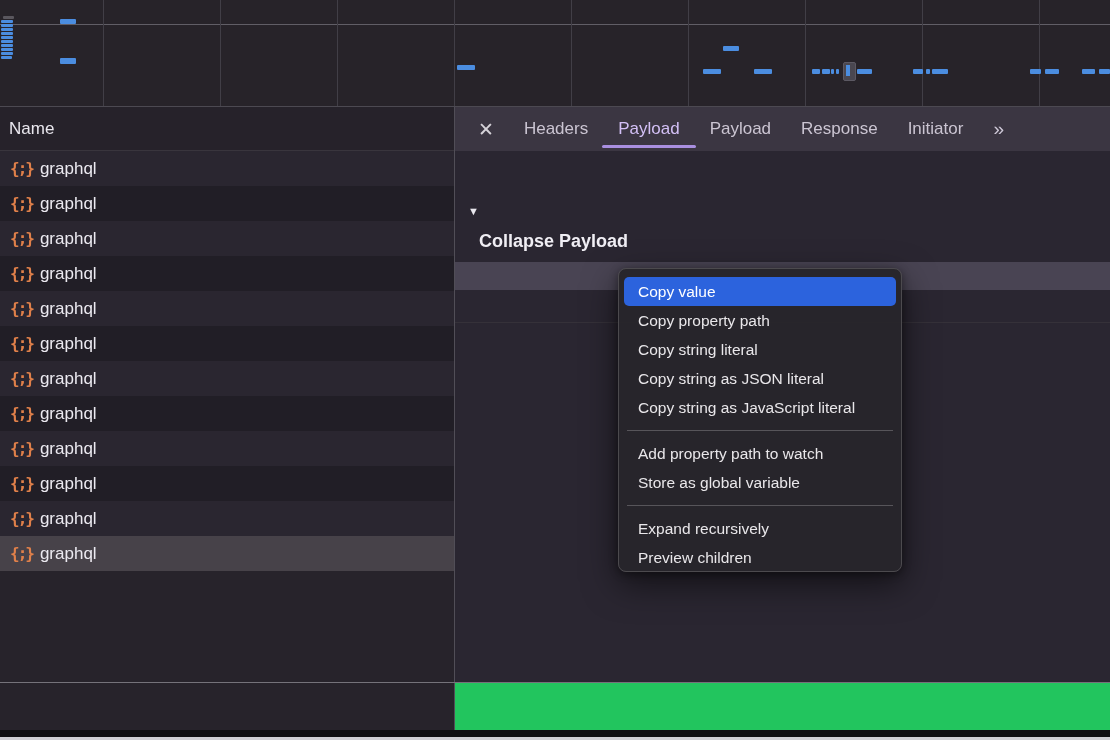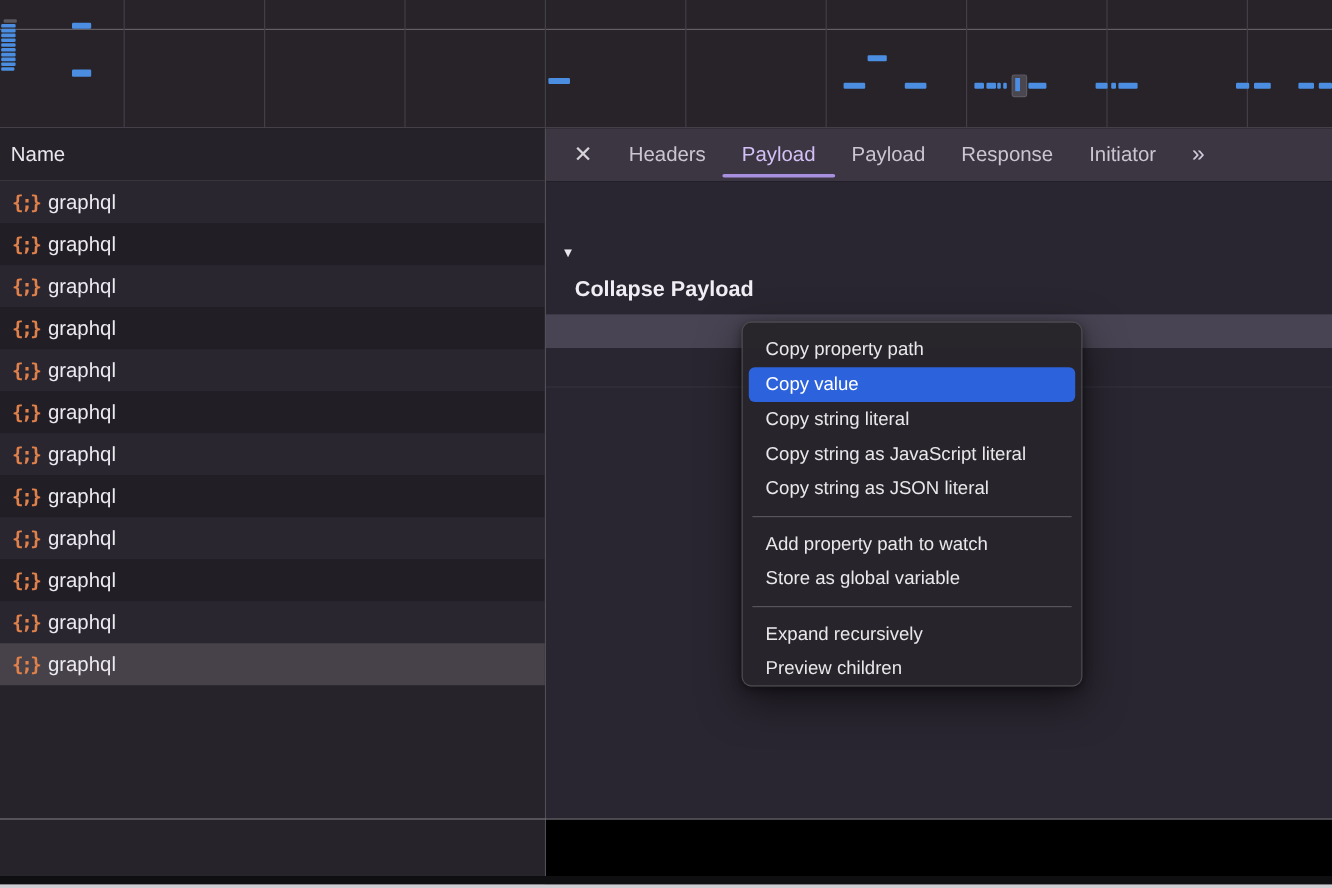--- a/index.html
+++ b/index.html
@@ -1,17 +1,17 @@
 <!DOCTYPE html>
 <html><head>
 <meta charset="utf-8">
 <style>
   html,body{margin:0;padding:0;background:#d6d4d8;}
   #stage{position:relative;width:1110px;height:740px;overflow:hidden;
-         background:#000000;font-family:"Liberation Sans",sans-serif;
+         background:#22c55e;font-family:"Liberation Sans",sans-serif;
          -webkit-font-smoothing:antialiased;}
   
   #overview{position:absolute;left:0;top:0;width:1110px;height:106px;
             background:#272329;border-bottom:1px solid #4c4951;}
   .ov-grid{position:absolute;top:0;bottom:0;width:1px;background:#413e46;}
   #ov-hline{position:absolute;left:0;right:0;top:24px;height:1px;background:#615e66;}
   .ov-bar{position:absolute;background:#4b8de0;border-radius:1px;}
   .ov-bar.gray{background:#5a575e;}
   #ov-marker{position:absolute;background:#4a4750;border:1px solid #5c5963;border-radius:2px;}
   #ov-marker-bar{position:absolute;background:#4b8de0;}
@@ -213,25 +213,25 @@
     </div>
 
     <div id="section-line"></div>
   </div>
 
   <div id="footer-line"></div>
   <div id="bottom-black"></div>
   <div id="bottom-edge"></div>
 
   <div id="context-menu">
+      <div class="menu-item highlighted">Copy value</div>
       <div class="menu-item">Copy property path</div>
-      <div class="menu-item highlighted">Copy value</div>
       <div class="menu-item">Copy string literal</div>
+      <div class="menu-item">Copy string as JSON literal</div>
       <div class="menu-item">Copy string as JavaScript literal</div>
-      <div class="menu-item">Copy string as JSON literal</div>
       <div class="menu-sep"></div>
       <div class="menu-item">Add property path to watch</div>
       <div class="menu-item">Store as global variable</div>
       <div class="menu-sep"></div>
       <div class="menu-item">Expand recursively</div>
       <div class="menu-item">Preview children</div>
     </div>
 
 </div>
 

